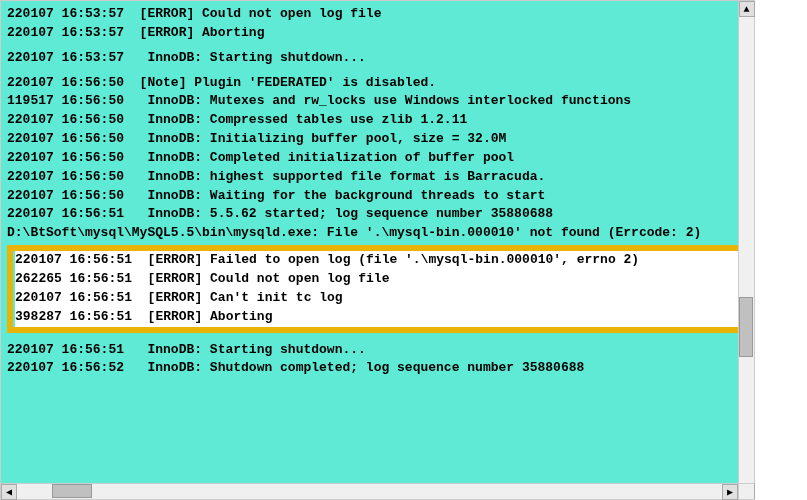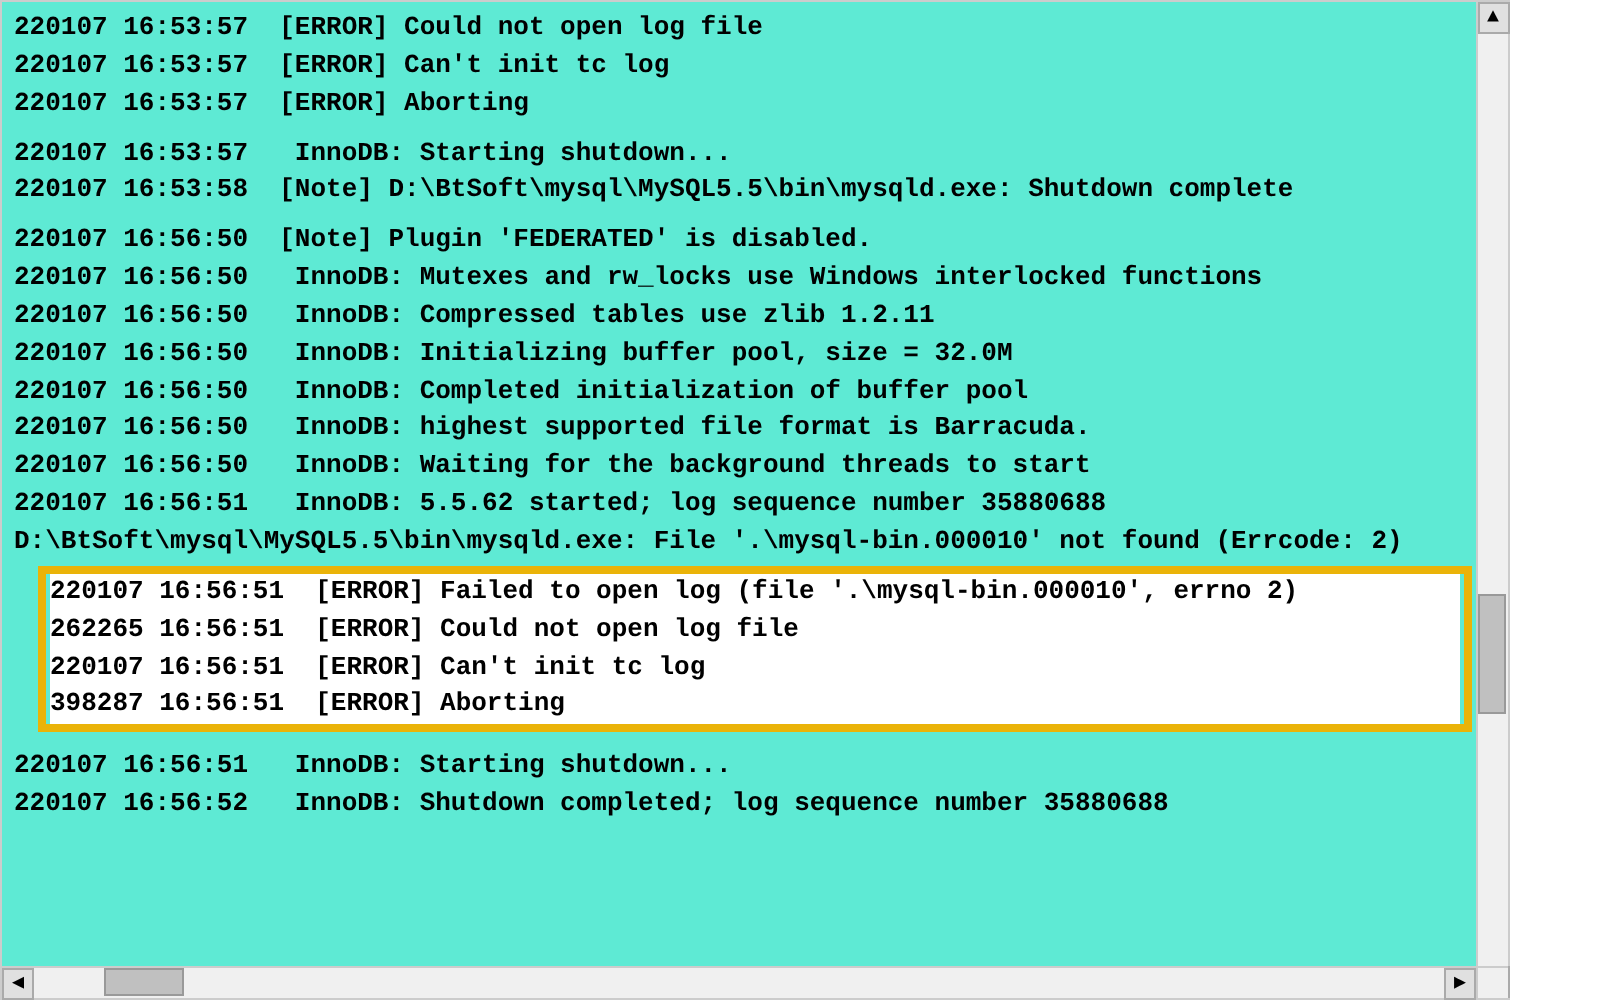--- a/index.html
+++ b/index.html
@@ -35,22 +35,22 @@
       line-height: 1.45;
       color: #000000;
     }
 
     .log-line {
       white-space: pre;
       display: block;
     }
 
     .error-highlight-box {
-      border: 4px solid #eab308;
-      margin: 2px 12px;
+      border: 6px solid #eab308;
+      margin: 2px 0;
       padding: 0 2px;
     }
 
     .error-highlight-box .log-line {
       background: #ffffff;
     }
 
     .spacer {
       height: 6px;
     }
@@ -150,32 +150,30 @@
       border-top: 1px solid #cccccc;
     }
   </style>
 </head>
 <body>
 
 <div class="terminal-container">
   <div class="terminal-content">
 
     <span class="log-line">220107 16:53:57  [ERROR] Could not open log file</span>
-    <span class="log-line">220107 16:53:57  [ERROR] Can't init tc log</span>
     <span class="log-line">220107 16:53:57  [ERROR] Aborting</span>
 
     <div class="spacer"></div>
 
     <span class="log-line">220107 16:53:57   InnoDB: Starting shutdown...</span>
-    <span class="log-line">220107 16:53:58  [Note] D:\BtSoft\mysql\MySQL5.5\bin\mysqld.exe: Shutdown complete</span>
 
     <div class="spacer"></div>
 
     <span class="log-line">220107 16:56:50  [Note] Plugin 'FEDERATED' is disabled.</span>
-    <span class="log-line">220107 16:56:50   InnoDB: Mutexes and rw_locks use Windows interlocked functions</span>
+    <span class="log-line">119517 16:56:50   InnoDB: Mutexes and rw_locks use Windows interlocked functions</span>
     <span class="log-line">220107 16:56:50   InnoDB: Compressed tables use zlib 1.2.11</span>
     <span class="log-line">220107 16:56:50   InnoDB: Initializing buffer pool, size = 32.0M</span>
     <span class="log-line">220107 16:56:50   InnoDB: Completed initialization of buffer pool</span>
     <span class="log-line">220107 16:56:50   InnoDB: highest supported file format is Barracuda.</span>
     <span class="log-line">220107 16:56:50   InnoDB: Waiting for the background threads to start</span>
     <span class="log-line">220107 16:56:51   InnoDB: 5.5.62 started; log sequence number 35880688</span>
     <span class="log-line">D:\BtSoft\mysql\MySQL5.5\bin\mysqld.exe: File '.\mysql-bin.000010' not found (Errcode: 2)</span>
 
     <div class="error-highlight-box">
       <span class="log-line">220107 16:56:51  [ERROR] Failed to open log (file '.\mysql-bin.000010', errno 2)</span>

